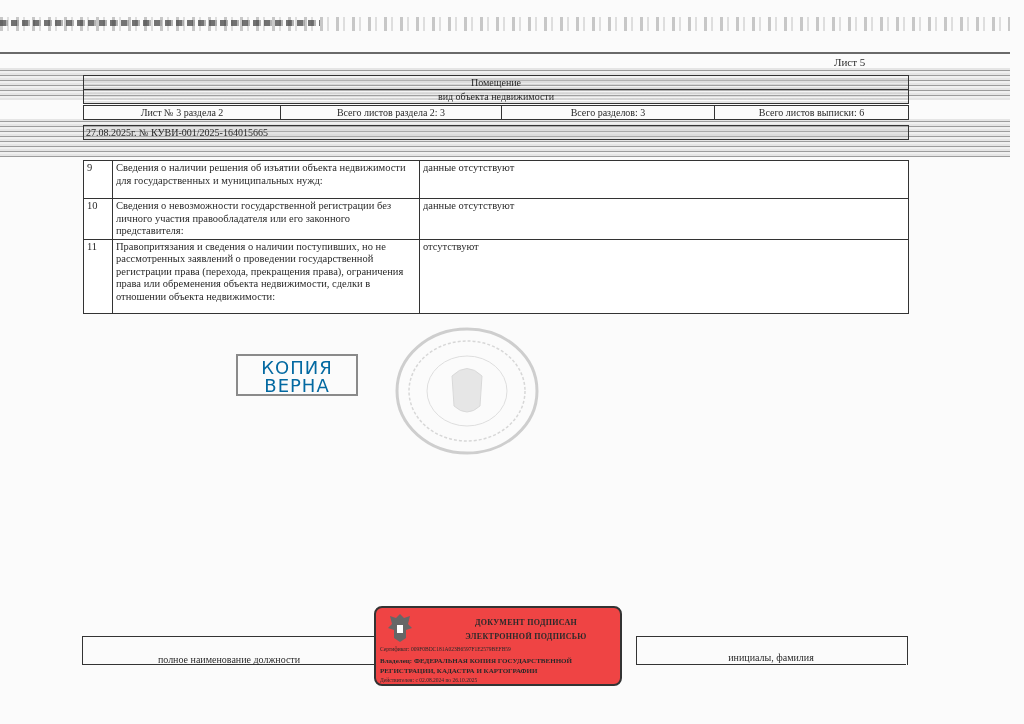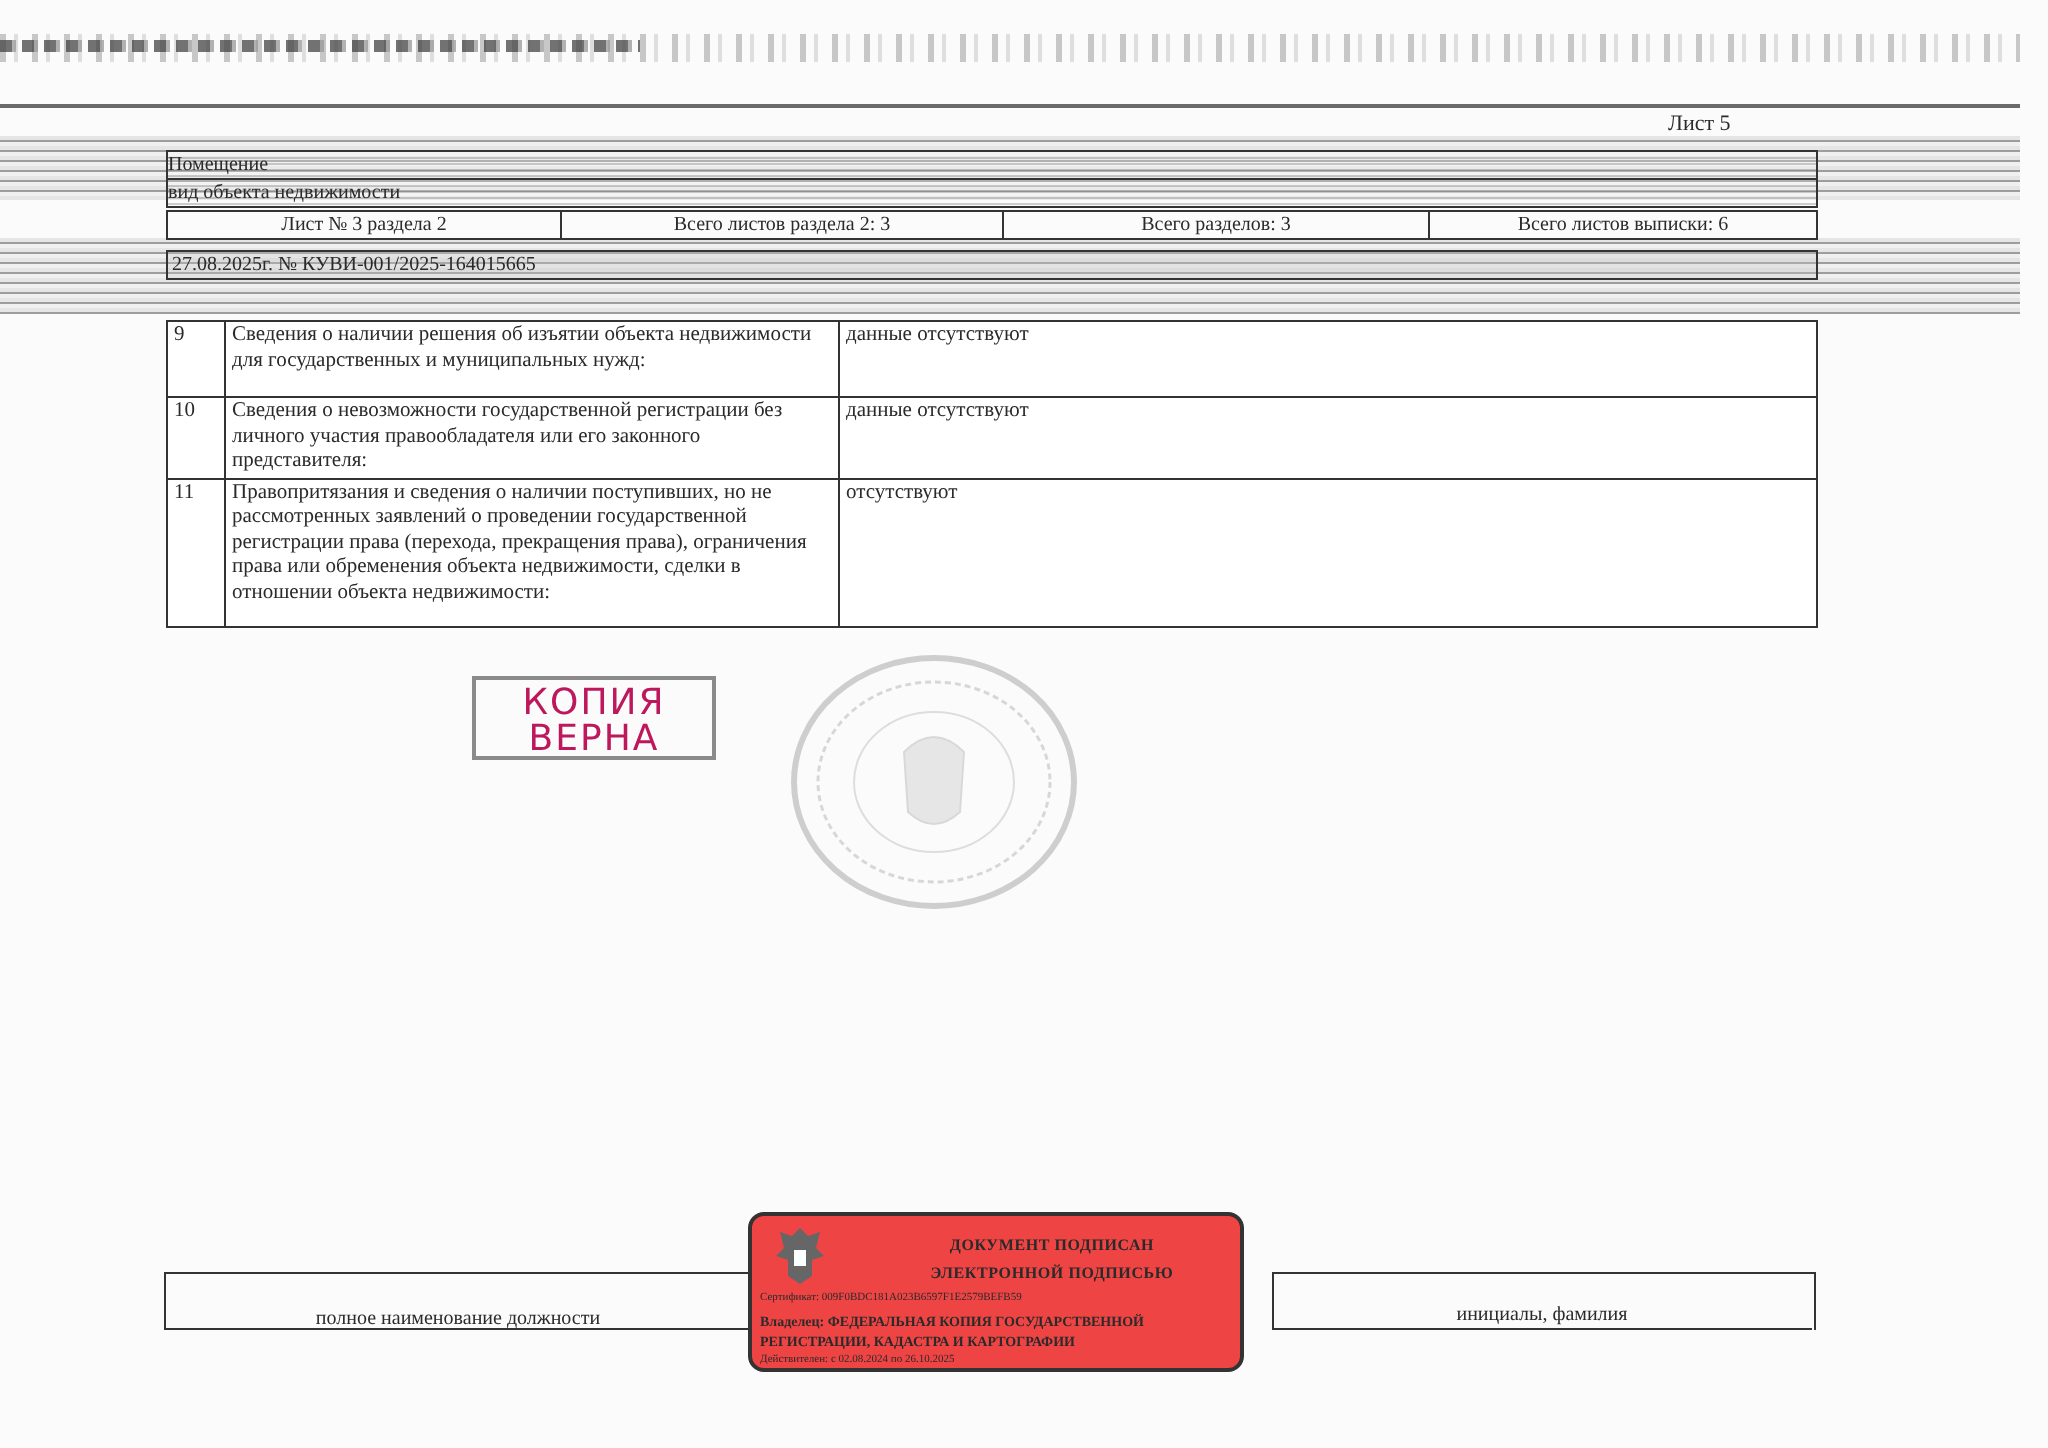--- a/index.html
+++ b/index.html
@@ -22,29 +22,29 @@
   .sheet-no { position:absolute; left:834px; top:56px; font-size:11px; }
   .stripes {
     position:absolute; left:0; width:1010px;
     background: repeating-linear-gradient(180deg, #e5e5e5 0 2px, #9d9d9d 2px 3px, #f0f0f0 3px 5px);
   }
   table { border-collapse:collapse; }
   .hdr { position:absolute; left:83px; width:826px; font-size:10px; }
   .hdr td { border:1px solid #333; text-align:center; padding:0; height:13px; }
   .hdr td.left { text-align:left; padding-left:2px; }
   .sec { position:absolute; left:83px; top:75px; width:826px; }
-  .sec td { border:1px solid #333; font-size:10px; height:13px; padding:0;
+  .sec td { border:1px solid #333; font-size:10px; text-align:center; height:13px; padding:0;
     background: repeating-linear-gradient(180deg, rgba(255,255,255,.2) 0 2px, rgba(120,120,120,.35) 2px 3px); }
   .main { position:absolute; left:83px; top:160px; width:826px; font-size:10.5px; line-height:12.5px; }
   .main td { border:1px solid #333; vertical-align:top; padding:1px 3px; background:#fff; }
   .main td.num { width:22px; }
   .main td.desc { width:300px; }
   .stamp-copy {
-    position:absolute; left:236px; top:338px; width:122px; height:42px;
-    border:2px solid #8a8a8a; color:#be185d;
+    position:absolute; left:236px; top:354px; width:122px; height:42px;
+    border:2px solid #8a8a8a; color:#0369a1;
     font-family:"DejaVu Sans", sans-serif; font-size:18px; line-height:18px;
     text-align:center; letter-spacing:1px; padding-top:3px; box-sizing:border-box;
   }
   .seal { position:absolute; left:392px; top:326px; width:150px; height:130px; opacity:.55; }
   .sign-line { position:absolute; height:1px; background:#333; }
   .sign-box { position:absolute; border:1px solid #333; font-size:10px; text-align:center; }
   .esig {
     position:absolute; left:374px; top:606px; width:248px; height:80px;
     border:2px solid #333; border-radius:8px; background:#ef4444;
     font-family:"Liberation Serif", serif; box-sizing:border-box;

